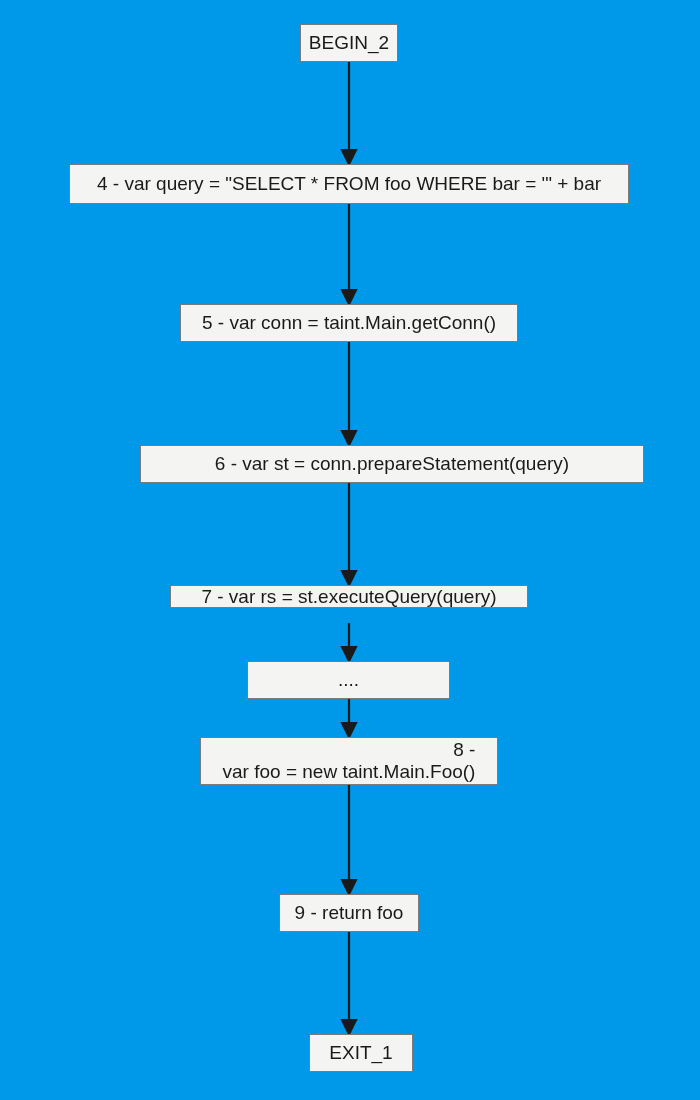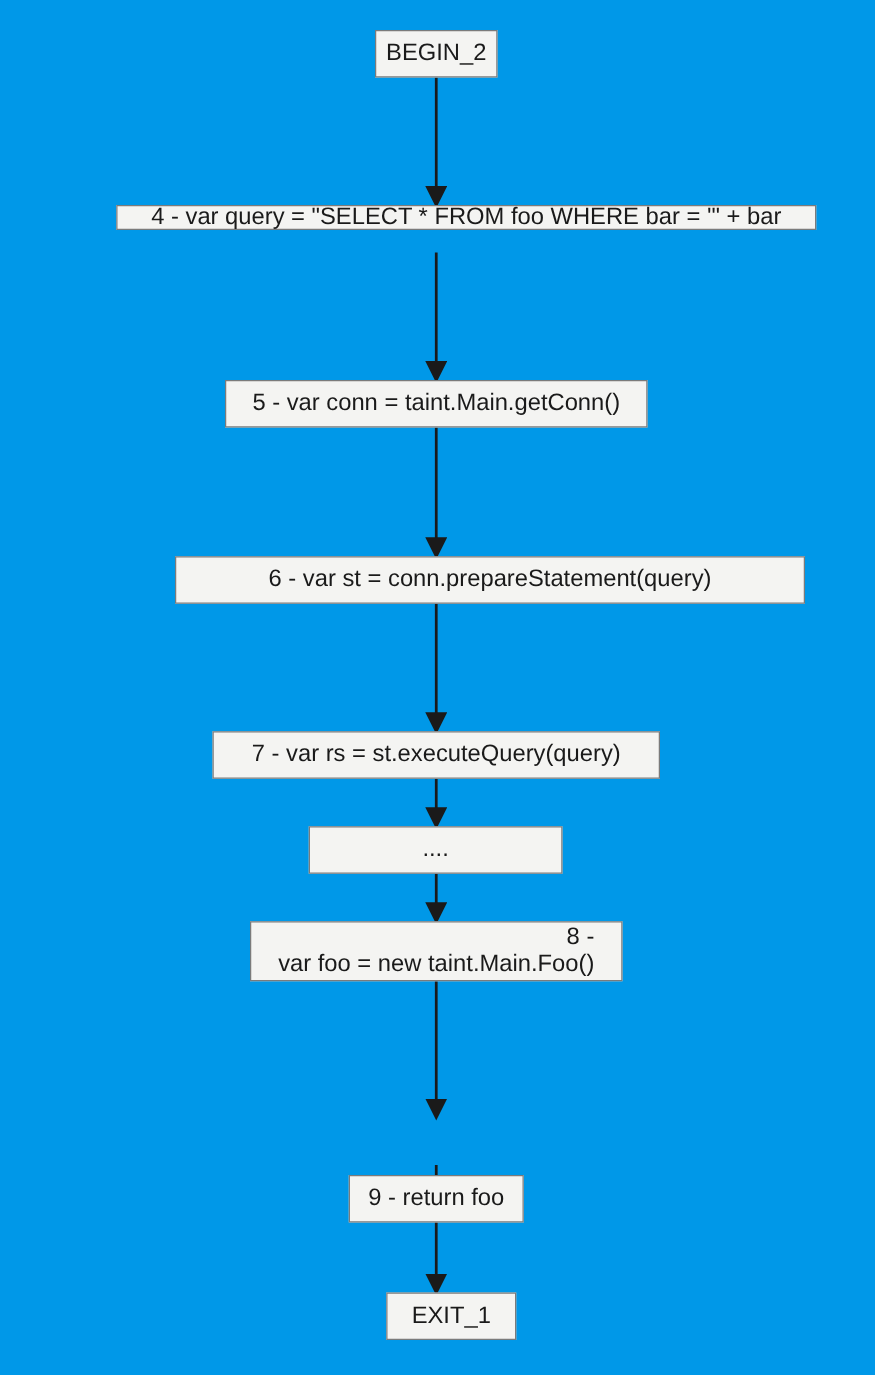--- a/index.html
+++ b/index.html
@@ -58,23 +58,23 @@
         <line x1="349" y1="342" x2="349" y2="443" stroke="#1a1a1a" stroke-width="2.2" marker-end="url(#arrow)"></line>
         <line x1="349" y1="483" x2="349" y2="583" stroke="#1a1a1a" stroke-width="2.2" marker-end="url(#arrow)"></line>
         <line x1="349" y1="623" x2="349" y2="659" stroke="#1a1a1a" stroke-width="2.2" marker-end="url(#arrow)"></line>
         <line x1="349" y1="699" x2="349" y2="735" stroke="#1a1a1a" stroke-width="2.2" marker-end="url(#arrow)"></line>
         <line x1="349" y1="785" x2="349" y2="892" stroke="#1a1a1a" stroke-width="2.2" marker-end="url(#arrow)"></line>
         <line x1="349" y1="932" x2="349" y2="1032" stroke="#1a1a1a" stroke-width="2.2" marker-end="url(#arrow)"></line>
       </g>
   </svg>
   <div id="node-group">
       <div class="node" style="left: 300px; top: 24px; width: 98px; height: 38px; background: rgb(244, 244, 242); border-color: rgb(123, 123, 123);">BEGIN_2</div>
-      <div class="node" style="left: 69px; top: 164px; width: 560px; height: 20px; background: rgb(244, 244, 242); border-color: rgb(123, 123, 123); margin-left: 24px;">4 - var query = "SELECT * FROM foo WHERE bar = '" + bar</div>
+      <div class="node" style="left: 69px; top: 164px; width: 560px; height: 40px; background: rgb(244, 244, 242); border-color: rgb(123, 123, 123);">4 - var query = "SELECT * FROM foo WHERE bar = '" + bar</div>
       <div class="node" style="left: 180px; top: 304px; width: 338px; height: 38px; background: rgb(244, 244, 242); border-color: rgb(123, 123, 123);">5 - var conn = taint.Main.getConn()</div>
       <div class="node" style="left: 140px; top: 445px; width: 504px; height: 38px; background: rgb(244, 244, 242); border-color: rgb(123, 123, 123);">6 - var st = conn.prepareStatement(query)</div>
-      <div class="node" style="left: 170px; top: 585px; width: 358px; height: 38px; background: rgb(244, 244, 242); border-color: rgb(123, 123, 123);">7 - var rs = st.executeQuery(query)</div>
+      <div class="node" style="left: 170px; top: 585px; width: 358px; height: 23px; background: rgb(244, 244, 242); border-color: rgb(123, 123, 123);">7 - var rs = st.executeQuery(query)</div>
       <div class="node" style="left: 247px; top: 661px; width: 203px; height: 38px; background: rgb(244, 244, 242); border-color: rgb(123, 123, 123);">....</div>
       <div class="node" style="left: 200px; top: 737px; width: 298px; height: 48px; background: rgb(244, 244, 242); border-color: rgb(123, 123, 123);">8 -
 var foo = new taint.Main.Foo()</div>
-      <div class="node" style="left: 279px; top: 894px; width: 140px; height: 38px; background: rgb(244, 244, 242); border-color: rgb(123, 123, 123); margin-top: 46px;">9 - return foo</div>
+      <div class="node" style="left: 279px; top: 894px; width: 140px; height: 38px; background: rgb(244, 244, 242); border-color: rgb(123, 123, 123);">9 - return foo</div>
       <div class="node" style="left: 309px; top: 1034px; width: 104px; height: 38px; background: rgb(244, 244, 242); border-color: rgb(123, 123, 123);">EXIT_1</div>
     </div>
 </div>
 
 </body></html>

